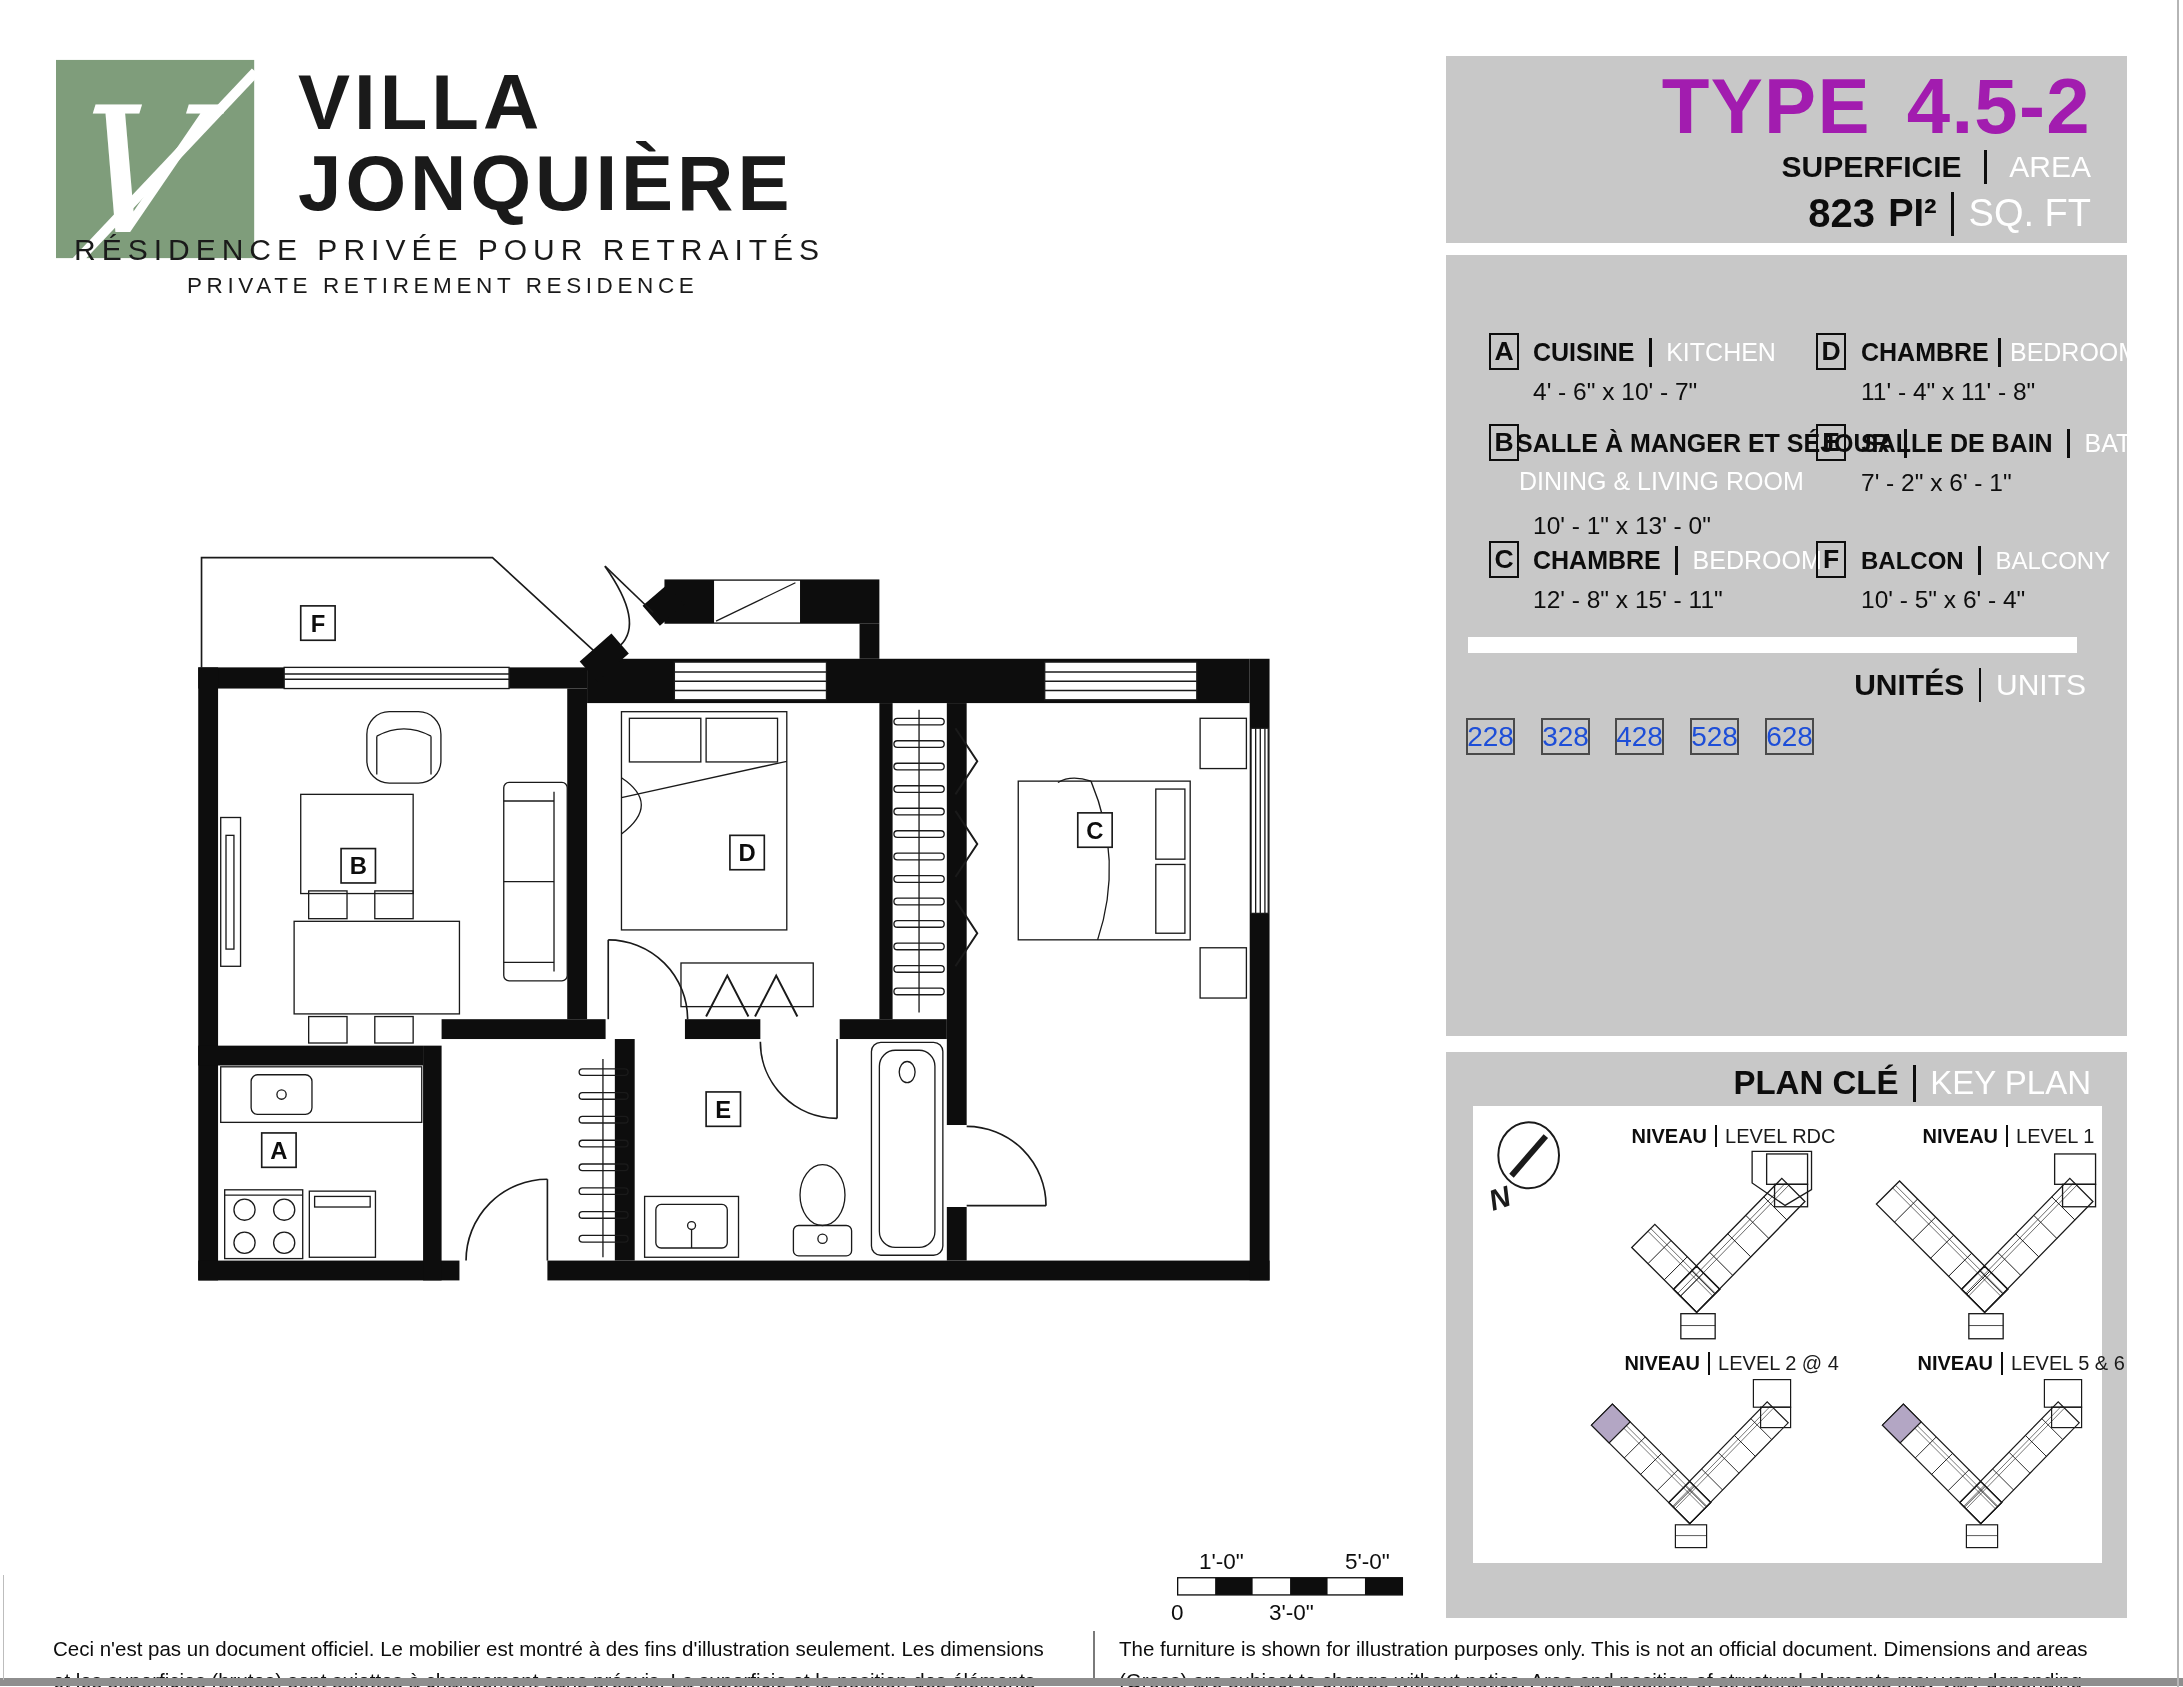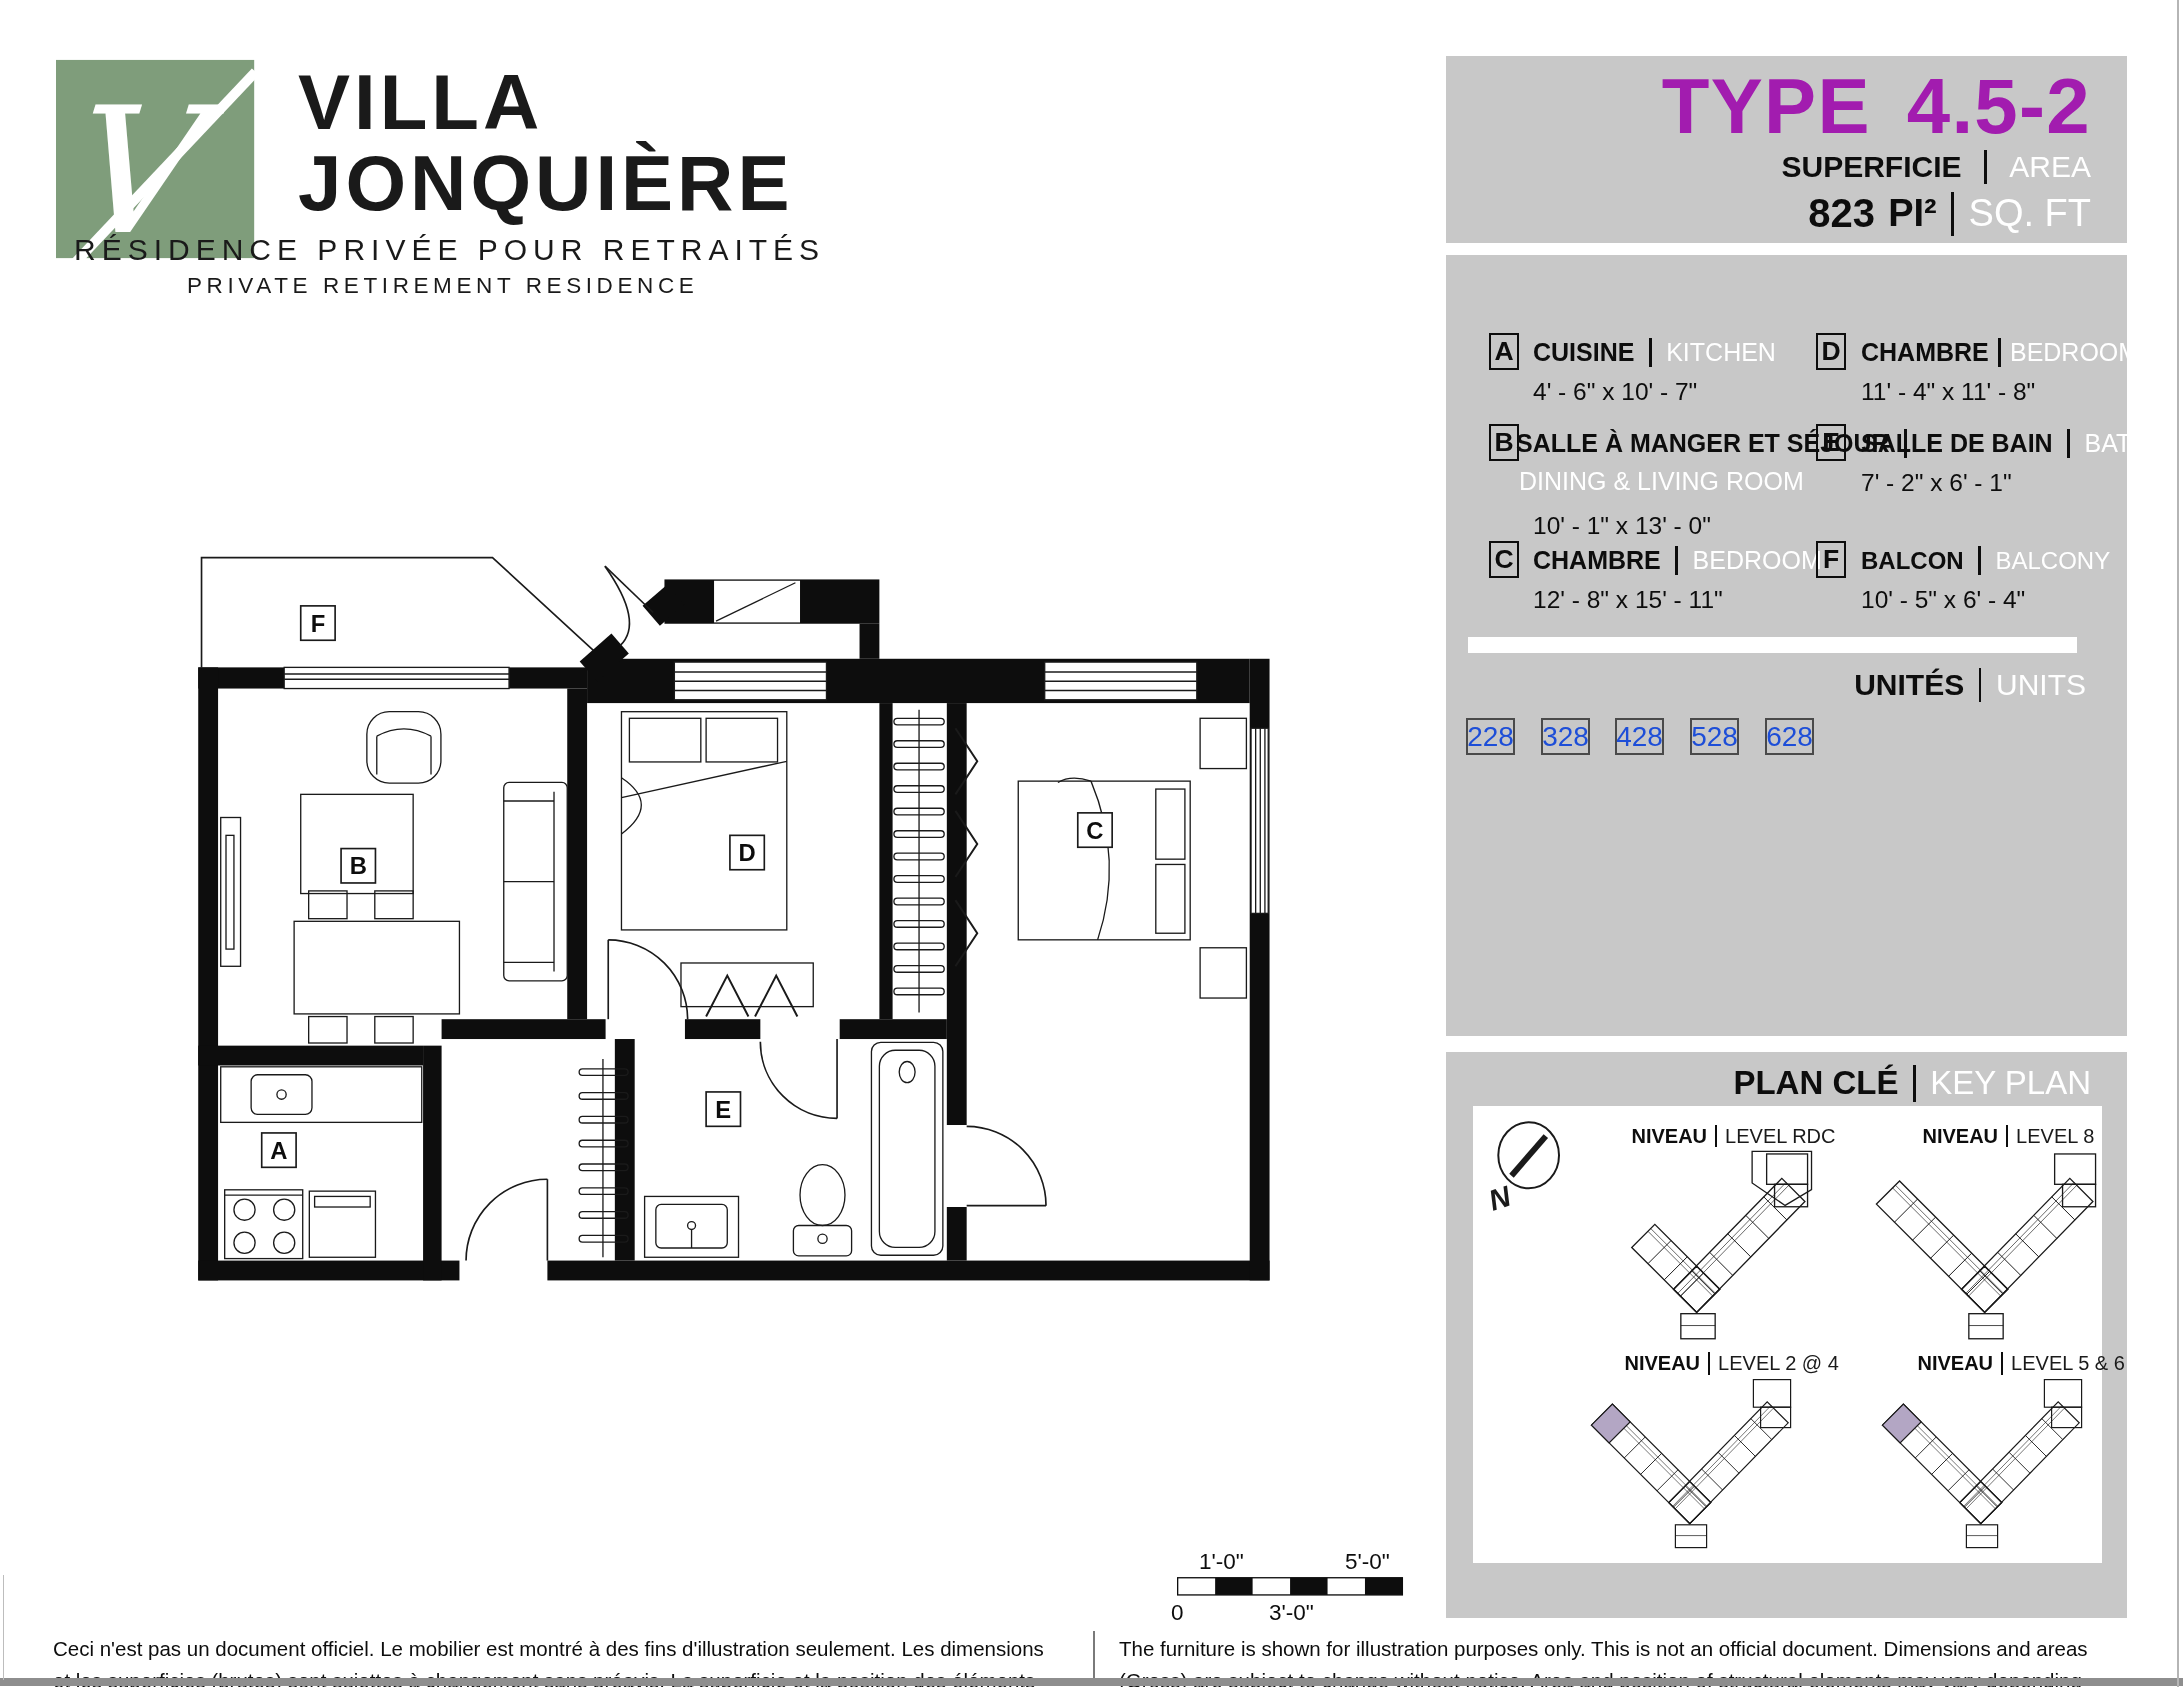--- a/index.html
+++ b/index.html
@@ -142,21 +142,21 @@
     </svg>
 
     <div class="abs kp-label" style="left:159px;top:18.5px;">
       <span class="fr">NIVEAU</span>
       <span class="vsep"></span>
       <span class="en">LEVEL RDC</span>
     </div>
     <div class="abs kp-label" style="left:450px;top:18.5px;">
       <span class="fr">NIVEAU</span>
       <span class="vsep"></span>
-      <span class="en">LEVEL 8</span>
+      <span class="en">LEVEL 1</span>
     </div>
     <div class="abs kp-label" style="left:152px;top:246px;">
       <span class="fr">NIVEAU</span>
       <span class="vsep"></span>
       <span class="en">LEVEL 2 @ 4</span>
     </div>
     <div class="abs kp-label" style="left:445px;top:246px;">
       <span class="fr">NIVEAU</span>
       <span class="vsep"></span>
       <span class="en">LEVEL 5 &amp; 6</span>

